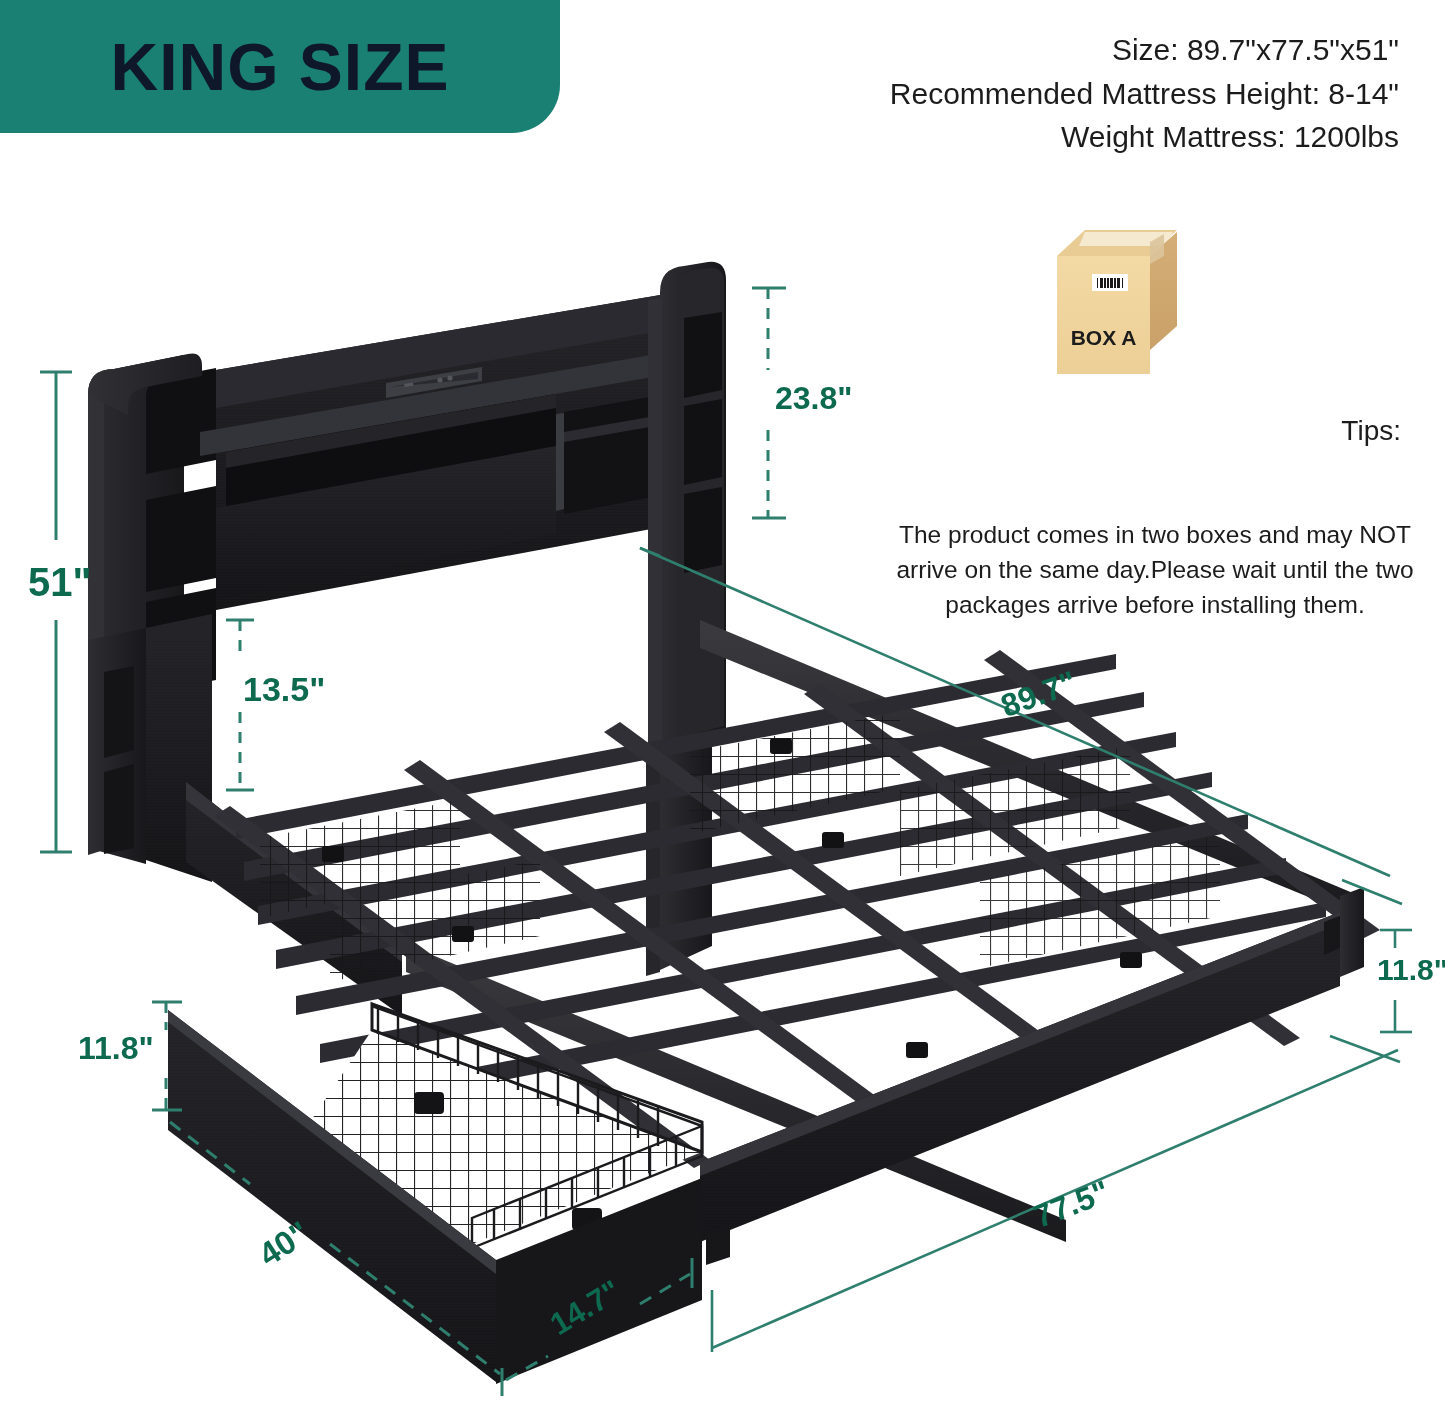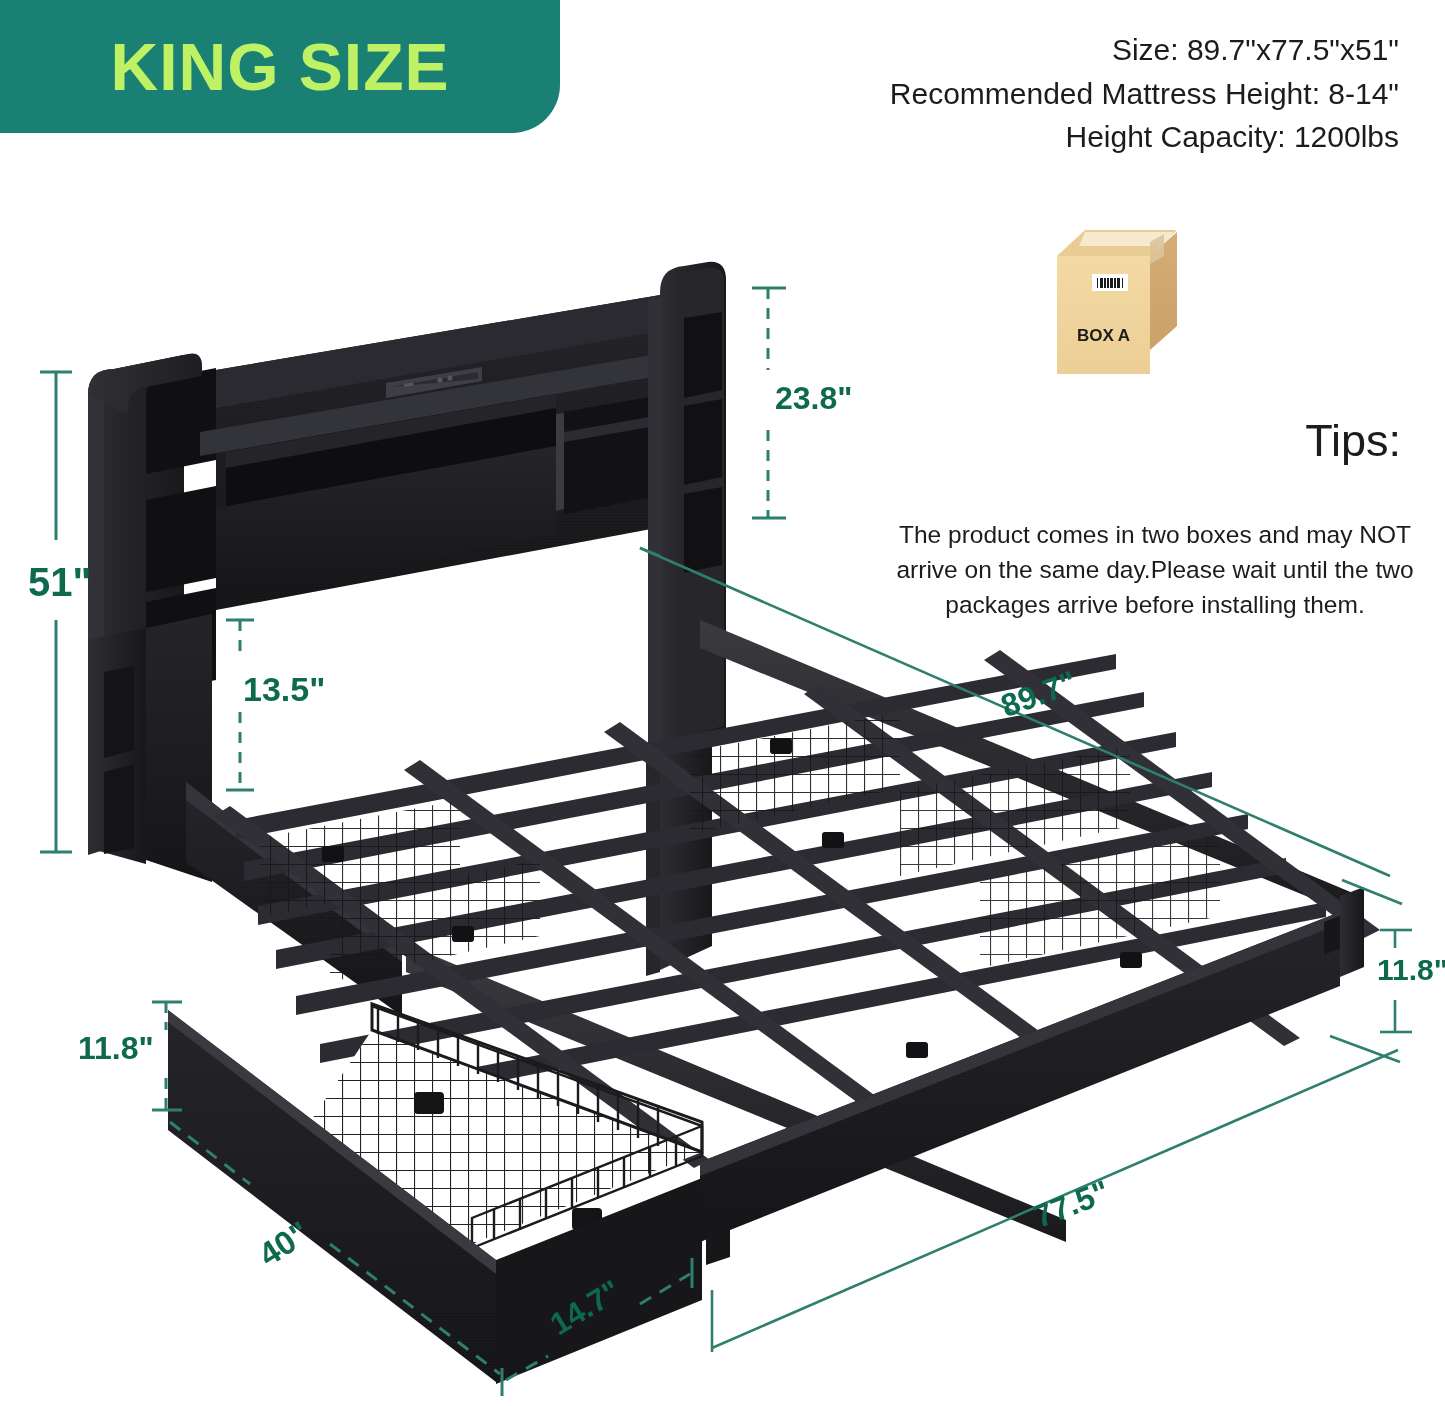--- a/index.html
+++ b/index.html
@@ -30,21 +30,21 @@
     height: 133px;
     background: #1a8073;
     border-bottom-right-radius: 48px;
     display: flex;
     align-items: center;
     justify-content: center;
     padding-left: 40px;
     box-sizing: border-box;
   }
   .size-banner-text {
-    color: #bef264;
+    color: #0f172a;
     font-size: 66px;
     font-weight: bold;
     letter-spacing: 1px;
     line-height: 1;
     font-family: "Liberation Sans", sans-serif;
   }
 
   
   .spec-block {
     position: absolute;
@@ -137,32 +137,32 @@
     height: 10px;
     background: #1b1b1b;
   }
   .pkg-barcode i.w { width: 3px; }
   .pkg-label {
     position: absolute;
     left: 0;
     top: 104px;
     width: 97px;
     text-align: center;
-    font-size: 17px;
+    font-size: 21px;
     font-weight: bold;
     color: #1c1c1c;
     font-family: "Liberation Sans", sans-serif;
   }
 
   
   .tips-title {
     position: absolute;
     right: 44px;
     top: 415px;
-    font-size: 45px;
+    font-size: 28px;
     color: #1c1c1c;
     font-family: "Liberation Sans", sans-serif;
   }
   .tips-body {
     position: absolute;
     right: 30px;
     top: 470px;
     width: 520px;
     text-align: center;
     font-size: 24.5px;
@@ -475,21 +475,21 @@
     </g>
   </svg>
 
   <div class="size-banner">
     <span class="size-banner-text">KING SIZE</span>
   </div>
 
   <div class="spec-block">
     <div class="spec-line">Size: 89.7"x77.5"x51"</div>
     <div class="spec-line">Recommended Mattress Height: 8-14"</div>
-    <div class="spec-line">Height Capacity: 1200lbs</div>
+    <div class="spec-line">Weight Mattress: 1200lbs</div>
   </div>
 
   <div class="boxes-wrap">
     <div class="pkg a">
       <div class="pkg-top"></div>
       <div class="pkg-tapeflap"></div>
       <div class="pkg-side"></div>
       <div class="pkg-front"></div>
       <div class="pkg-tape-side"></div>
       <div class="pkg-barcode">

